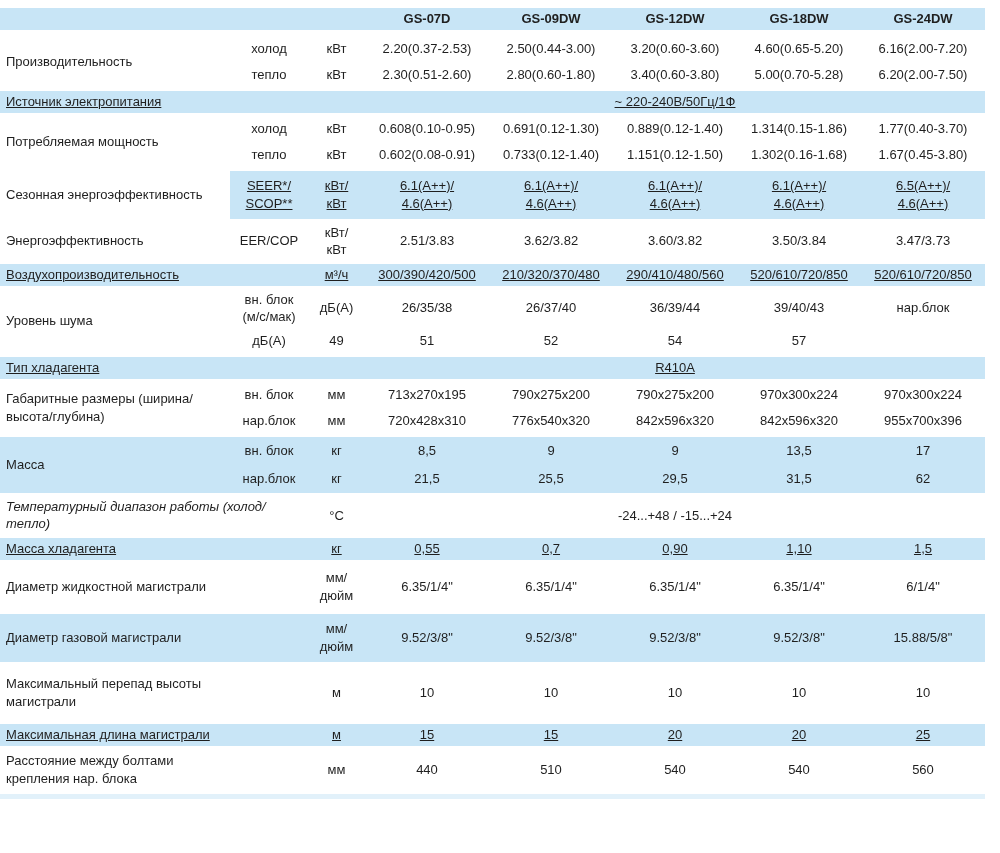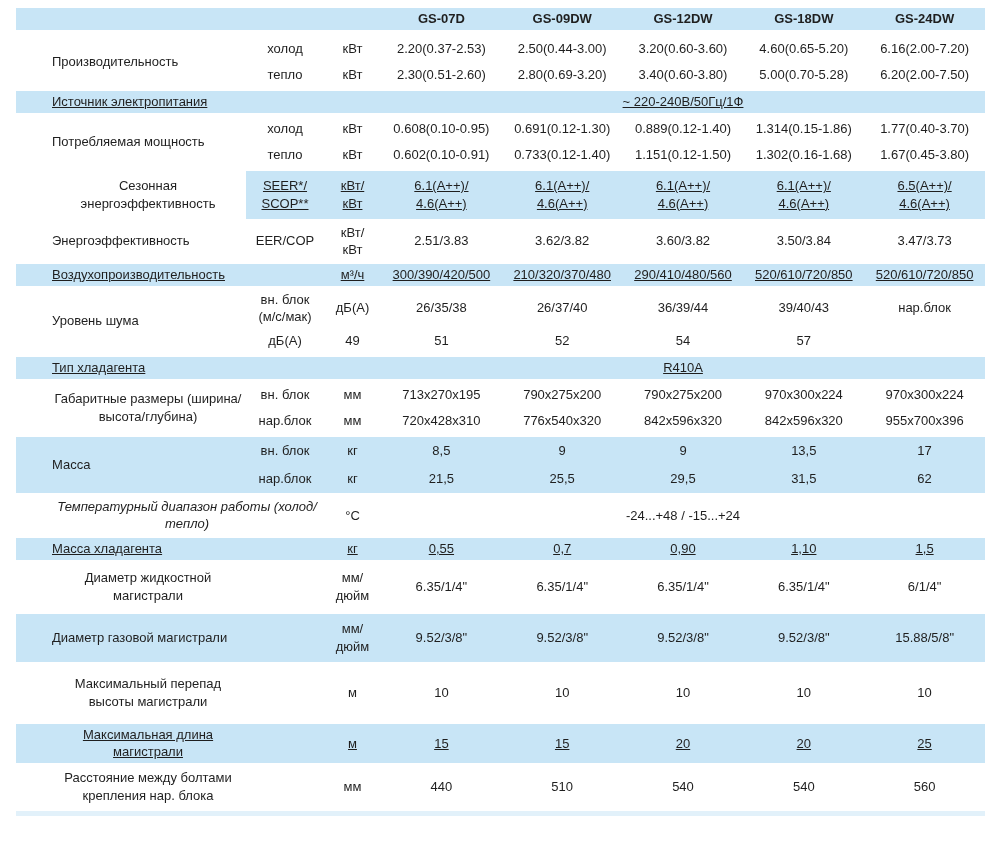--- a/index.html
+++ b/index.html
@@ -3,33 +3,33 @@
 <meta charset="utf-8">
 <style>
   :root{ --band:#c8e5f6; --text:#1f1f1f; }
   *{ box-sizing:border-box; }
   html,body{ margin:0; padding:0; background:#ffffff; }
   body{
     width:1000px; height:853px; overflow:hidden;
     font-family:"Liberation Sans", sans-serif;
     font-size:13px; color:var(--text);
   }
-  .sheet{ padding:8px 15px 0 16px; }
+  .sheet{ padding:8px 15px 0 0; }
   .row{
     display:grid;
     grid-template-columns:230px 78px 57px repeat(5, 1fr);
     margin-bottom:3px;
   }
   .row > div{
     display:flex; align-items:center; justify-content:center;
     text-align:center; padding:2px; min-height:24px;
     white-space:pre-line; line-height:1.35;
   }
   .row > .l{
-    justify-content:flex-start; text-align:center; padding-left:6px;margin-left:30px;
+    justify-content:flex-start; text-align:left; padding-left:6px;
   }
   .blue{ background:var(--band); }
   .cellblue{ background:var(--band);text-decoration:underline; }
   .hdr > div{ min-height:19px; font-weight:bold; }
   .hdr{ margin-bottom:6px; }
   .h26 > div{ min-height:22px;text-decoration:underline; }
   .h36 > div{ min-height:34px; }
   .h52 > div{ min-height:48px; }
   .h56 > div{ min-height:56px; }
   .h44 > div{ min-height:42px; }
@@ -61,21 +61,21 @@
     <div>холод</div>
     <div>кВт</div>
     <div>2.20(0.37-2.53)</div>
     <div>2.50(0.44-3.00)</div>
     <div>3.20(0.60-3.60)</div>
     <div>4.60(0.65-5.20)</div>
     <div>6.16(2.00-7.20)</div>
     <div>тепло</div>
     <div>кВт</div>
     <div>2.30(0.51-2.60)</div>
-    <div>2.80(0.69-3.20)</div>
+    <div>2.80(0.60-1.80)</div>
     <div>3.40(0.60-3.80)</div>
     <div>5.00(0.70-5.28)</div>
     <div>6.20(2.00-7.50)</div>
   </div>
 
   <div class="row h26 blue">
     <div class="l">Источник электропитания</div>
     <div></div>
     <div></div>
     <div class="span48">~ 220-240В/50Гц/1Ф</div>
@@ -85,21 +85,21 @@
     <div class="l lab2">Потребляемая мощность</div>
     <div>холод</div>
     <div>кВт</div>
     <div>0.608(0.10-0.95)</div>
     <div>0.691(0.12-1.30)</div>
     <div>0.889(0.12-1.40)</div>
     <div>1.314(0.15-1.86)</div>
     <div>1.77(0.40-3.70)</div>
     <div>тепло</div>
     <div>кВт</div>
-    <div>0.602(0.10-0.91)</div>
+    <div>0.602(0.08-0.91)</div>
     <div>0.733(0.12-1.40)</div>
     <div>1.151(0.12-1.50)</div>
     <div>1.302(0.16-1.68)</div>
     <div>1.67(0.45-3.80)</div>
   </div>
 
   <div class="row h52">
     <div class="l">Сезонная энергоэффективность</div>
     <div class="cellblue">SEER*/
 SCOP**</div>

